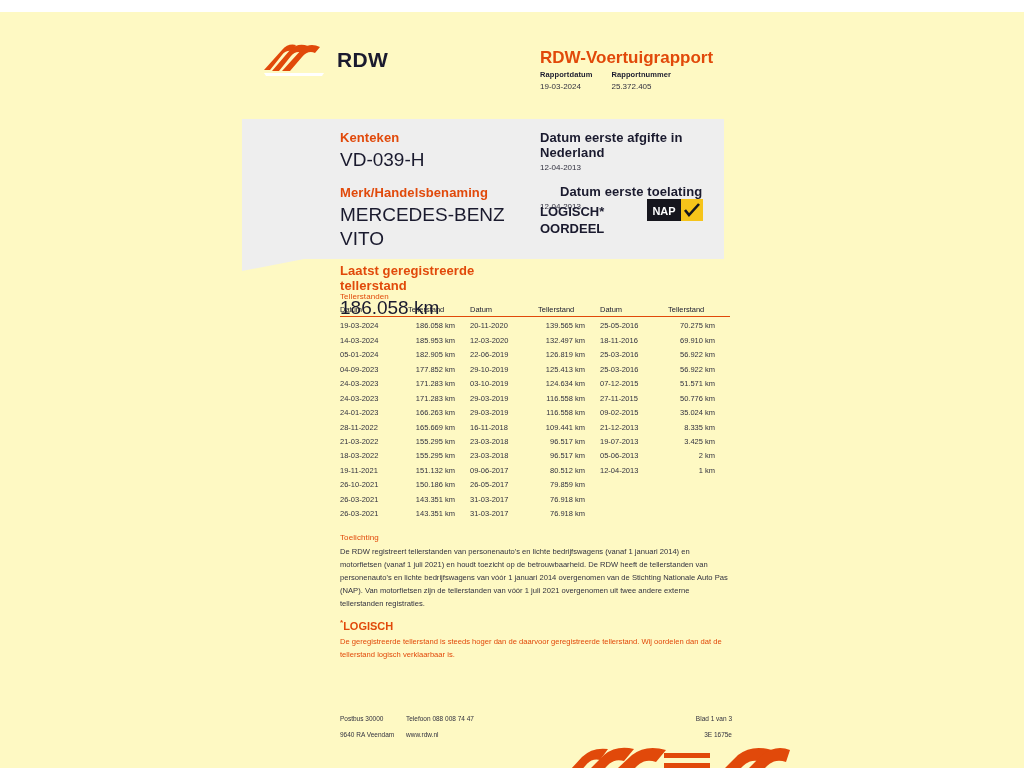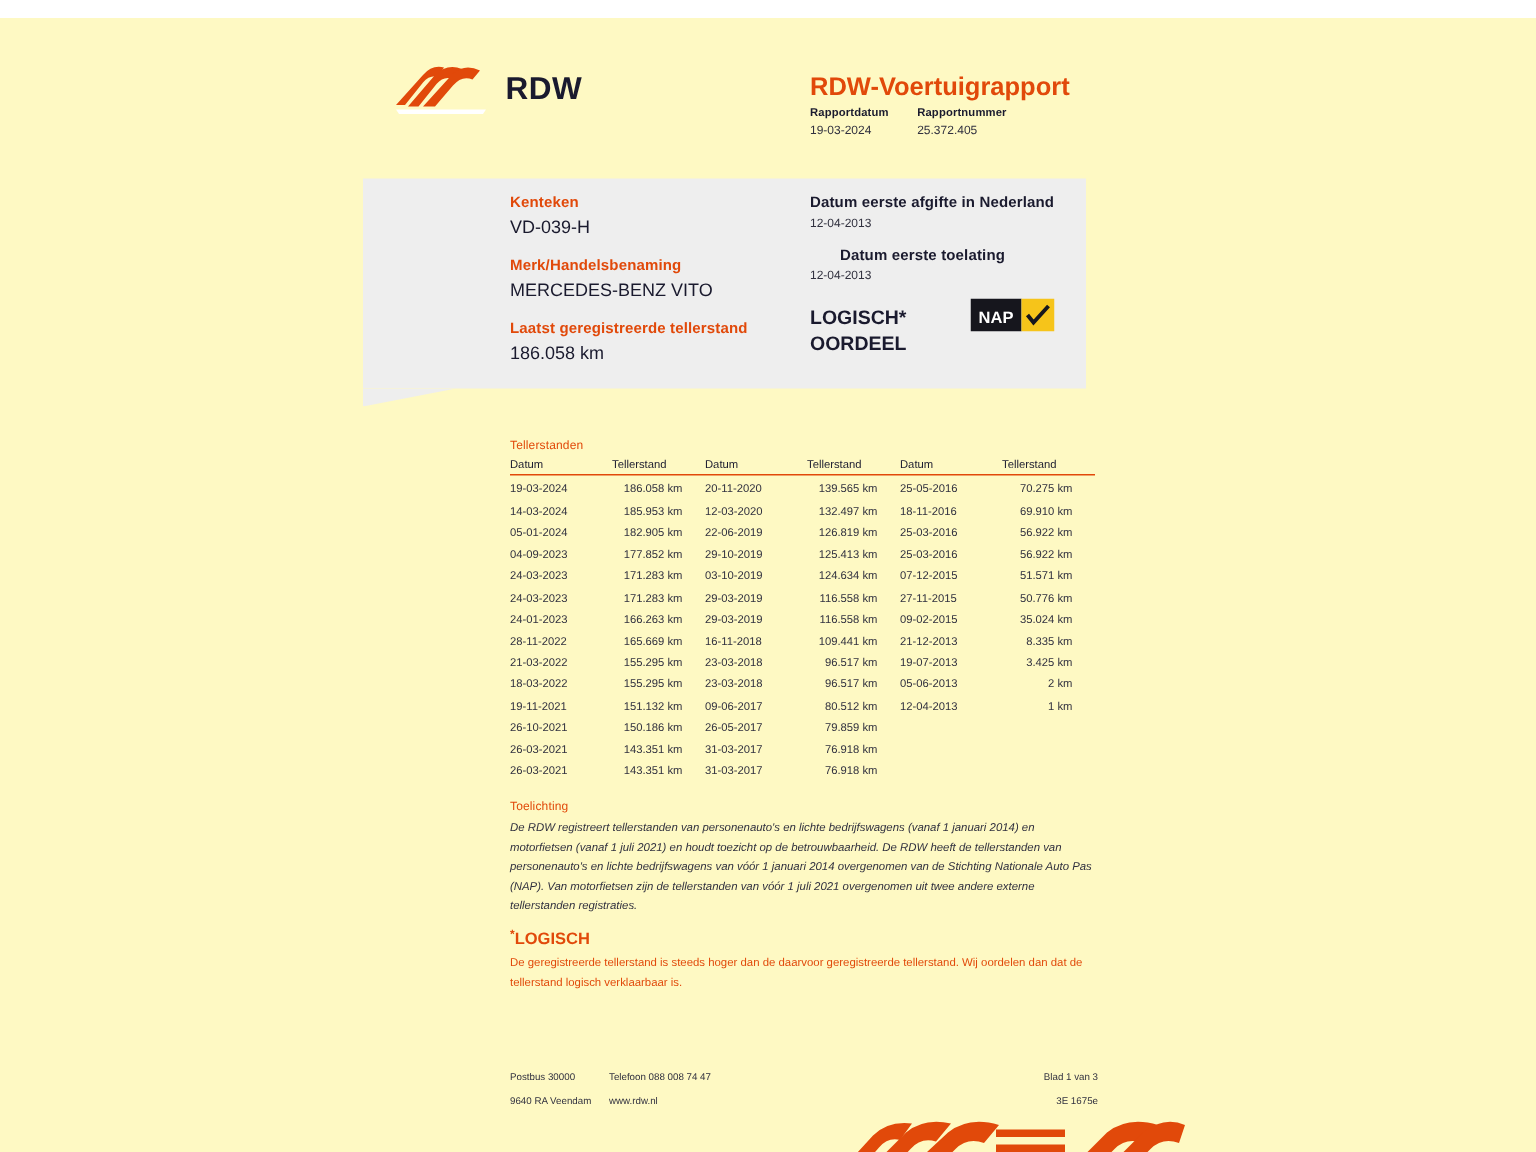--- a/index.html
+++ b/index.html
@@ -104,30 +104,30 @@
     top: 11px;
     width: 190px;
   }
   .sum-right {
     position: absolute;
     left: 298px;
     top: 11px;
     width: 180px;
   }
   .field-label {
-    font-size: 10px;
+    font-size: 13px;
     font-weight: bold;
     color: #e1490a;
     letter-spacing: 0.1px;
   }
   .field-label.dark {
     color: #1a1a2e;
   }
   .field-value {
-    font-size: 12px;
+    font-size: 19px;
     color: #1a1a2e;
     margin-top: 3px;
     line-height: 1.25;
   }
   .field-value.small {
     font-size: 8px;
     color: #31313f;
     margin-top: 3px;
   }
   .gap-l { margin-top: 13px; }
@@ -191,21 +191,20 @@
   
   #toelichting-title { left: 340px; top: 521px; }
   .toelichting-body {
     position: absolute;
     left: 340px;
     top: 533px;
     width: 390px;
     font-size: 7.6px;
     line-height: 1.72;
     color: #31313f;
-    font-style: italic;
   }
   .logisch-head {
     position: absolute;
     left: 340px;
     top: 606px;
     font-size: 11px;
     font-weight: bold;
     color: #e1490a;
   }
   .logisch-head .star {

